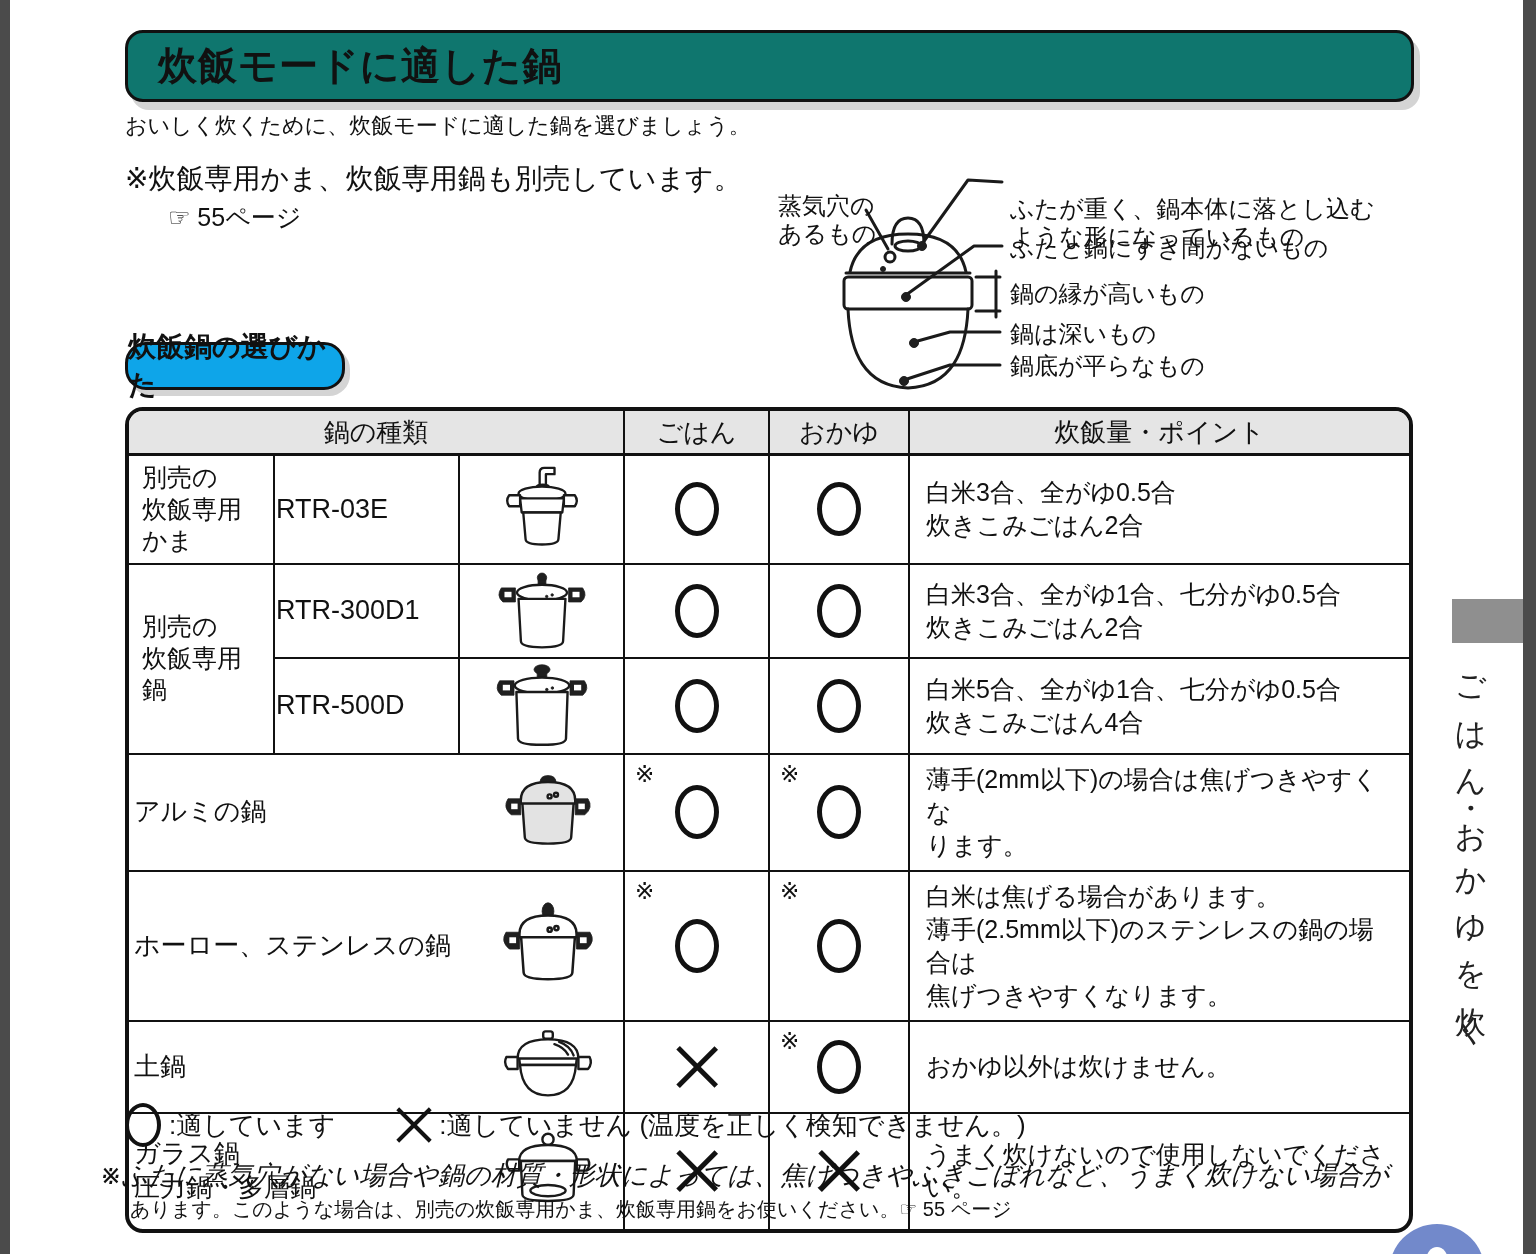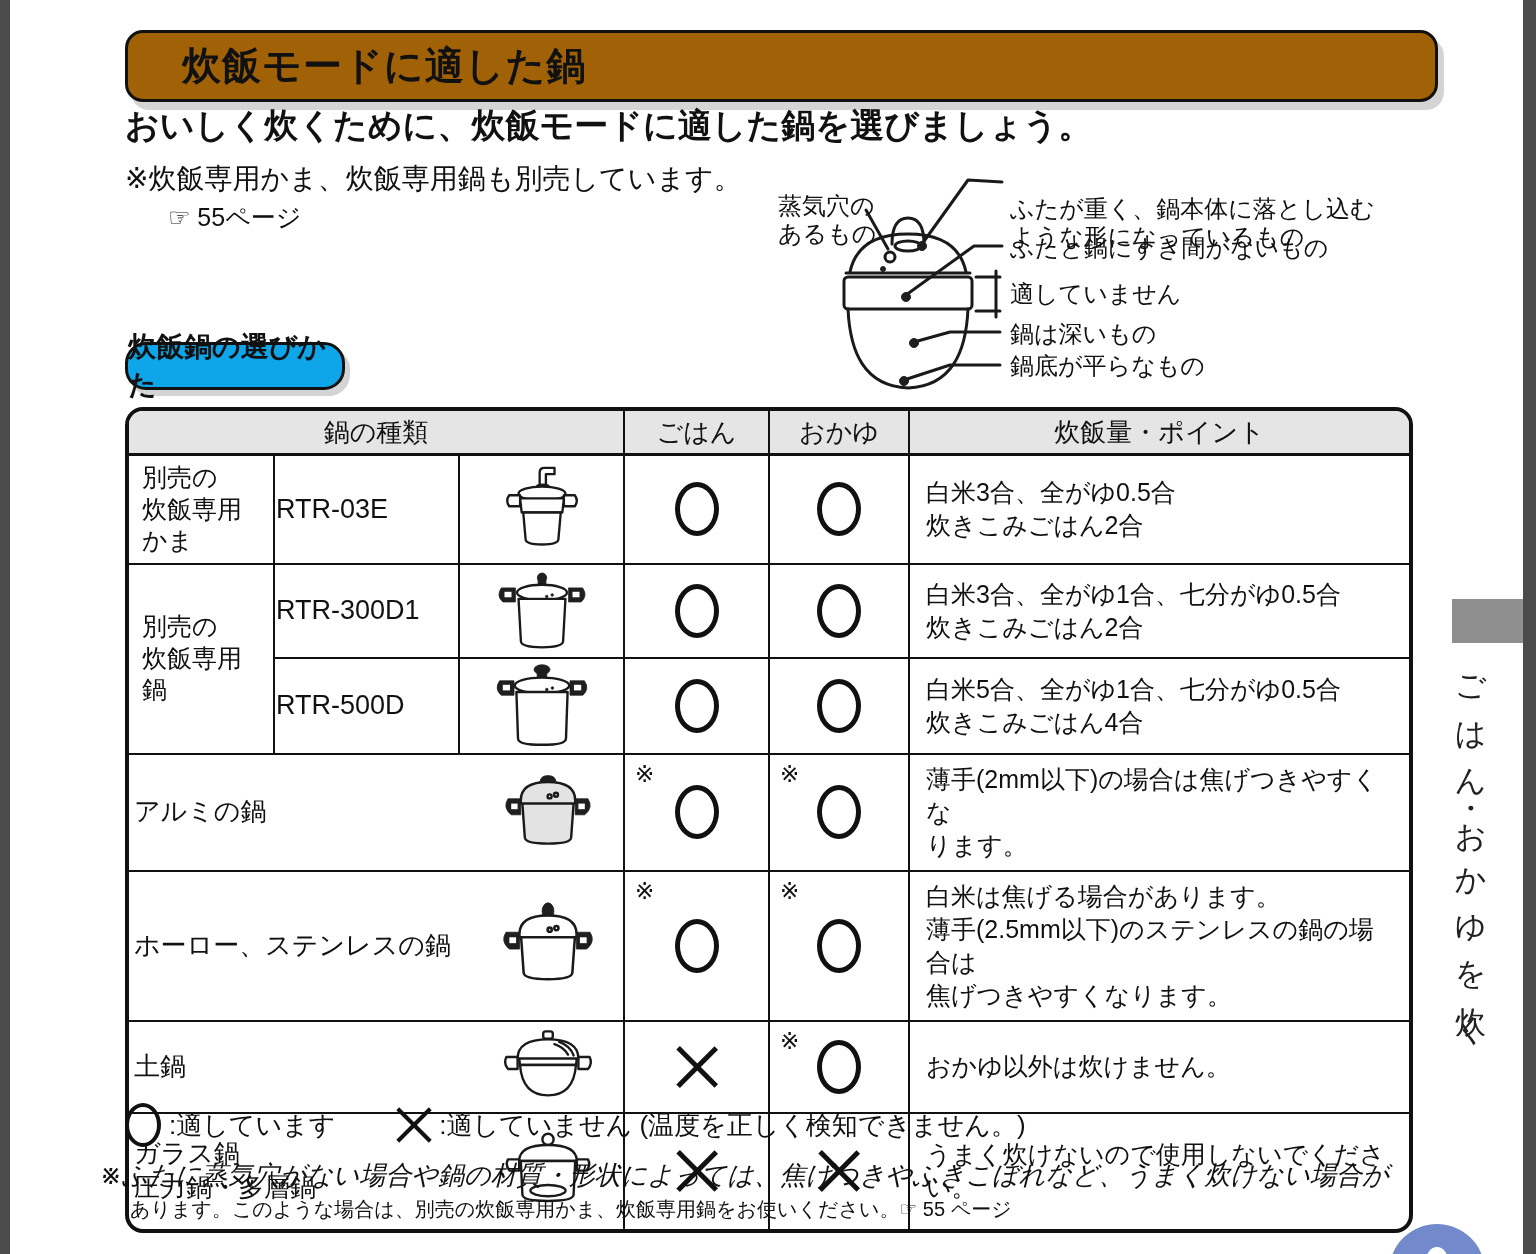--- a/index.html
+++ b/index.html
@@ -3,25 +3,25 @@
 <meta charset="utf-8">
 <style>
   html,body{margin:0;padding:0;background:#fff;}
   .page{position:relative;width:1536px;height:1254px;background:#fff;overflow:hidden;
         font-family:"Liberation Sans","DejaVu Sans",sans-serif;color:#111;}
   .edge-bar{position:absolute;top:0;bottom:0;background:#4b4b4b;}
   .edge-left{left:0;width:10px;}
   .edge-right{right:0;width:13px;}
 
   .title-box{position:absolute;left:125px;top:30px;width:1283px;height:66px;
-             border:3.5px solid #111;border-radius:18px;background:#a16207;
-             box-shadow:6px 8px 0 #d4d4d4;display:flex;align-items:center;padding-left:24px;}
+             border:3.5px solid #111;border-radius:18px;background:#0f766e;
+             box-shadow:6px 8px 0 #d4d4d4;display:flex;align-items:center;}
   .title-box h1{margin:0 0 0 30px;font-size:39px;font-weight:700;letter-spacing:1px;}
 
-  .subtitle{position:absolute;left:125px;top:103px;font-size:34px;font-weight:700;}
+  .subtitle{position:absolute;left:125px;top:111px;font-size:22px;font-weight:400;}
   .note{position:absolute;left:125px;top:160px;font-size:28px;}
   .page-ref{position:absolute;left:168px;top:201px;font-size:25px;}
 
   
   .diagram{position:absolute;left:770px;top:160px;width:660px;height:252px;}
   .diagram svg{position:absolute;left:0;top:0;}
   .dlabel{position:absolute;font-size:24px;line-height:1.18;white-space:pre-line;}
 
   .section-box{position:absolute;left:125px;top:342px;width:214px;height:42px;
                border:3px solid #111;border-radius:21px;background:#0ea5e9;
@@ -119,21 +119,21 @@
       <path class="potline nofill" stroke-width="3.5" d="M230 172 L180 172 L144 182"></path>
       <circle class="potdark" cx="144" cy="183" r="4.5"></circle>
       <path class="potline nofill" stroke-width="3.5" d="M230 205 L180 205 L134 220"></path>
       <circle class="potdark" cx="134" cy="221" r="4.5"></circle>
     </svg>
     <div class="dlabel" style="left:8px;top:32px;">蒸気穴の
 あるもの</div>
     <div class="dlabel" style="left:240px;top:14px;margin-top:21px;">ふたが重く、鍋本体に落とし込む
 ような形になっているもの</div>
     <div class="dlabel" style="left:240px;top:74px;">ふたと鍋にすき間がないもの</div>
-    <div class="dlabel" style="left:240px;top:120px;">適していません</div>
+    <div class="dlabel" style="left:240px;top:120px;">鍋の縁が高いもの</div>
     <div class="dlabel" style="left:240px;top:160px;">鍋は深いもの</div>
     <div class="dlabel" style="left:240px;top:192px;">鍋底が平らなもの</div>
   </div>
 
   <div class="section-box">
     <h2>炊飯鍋の選びかた</h2>
   </div>
 
   <div class="pot-table-wrap">
     <table class="pot-table">

